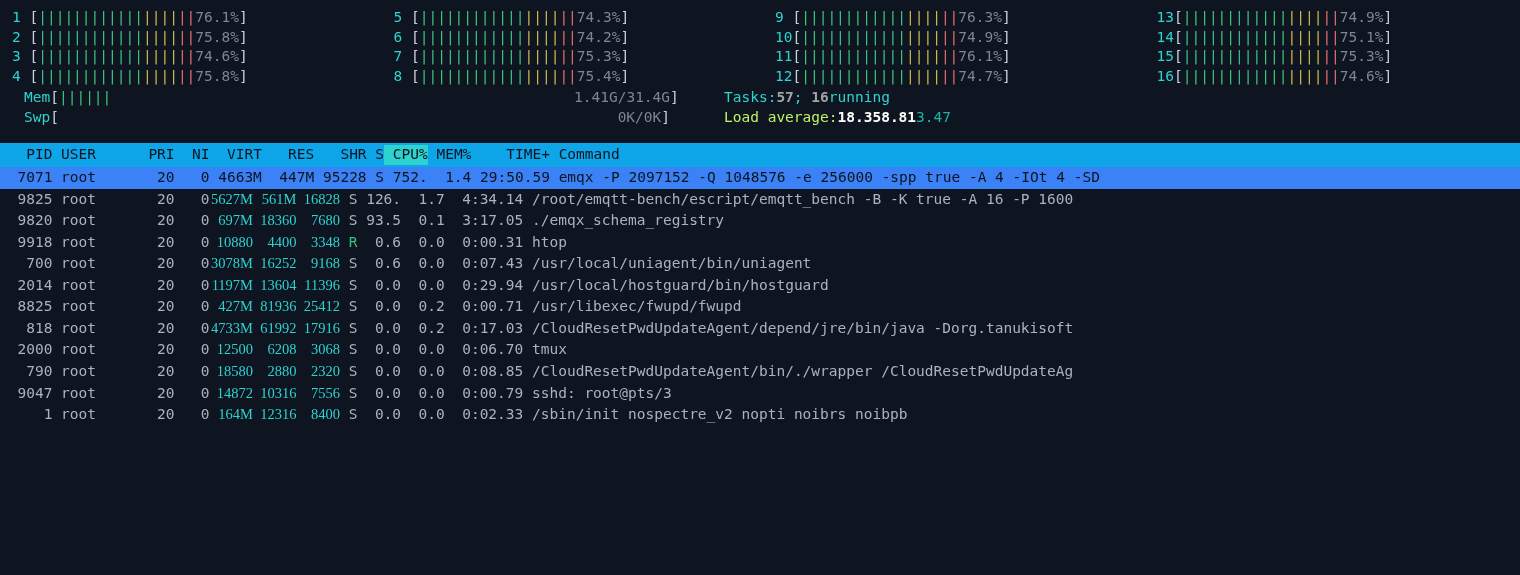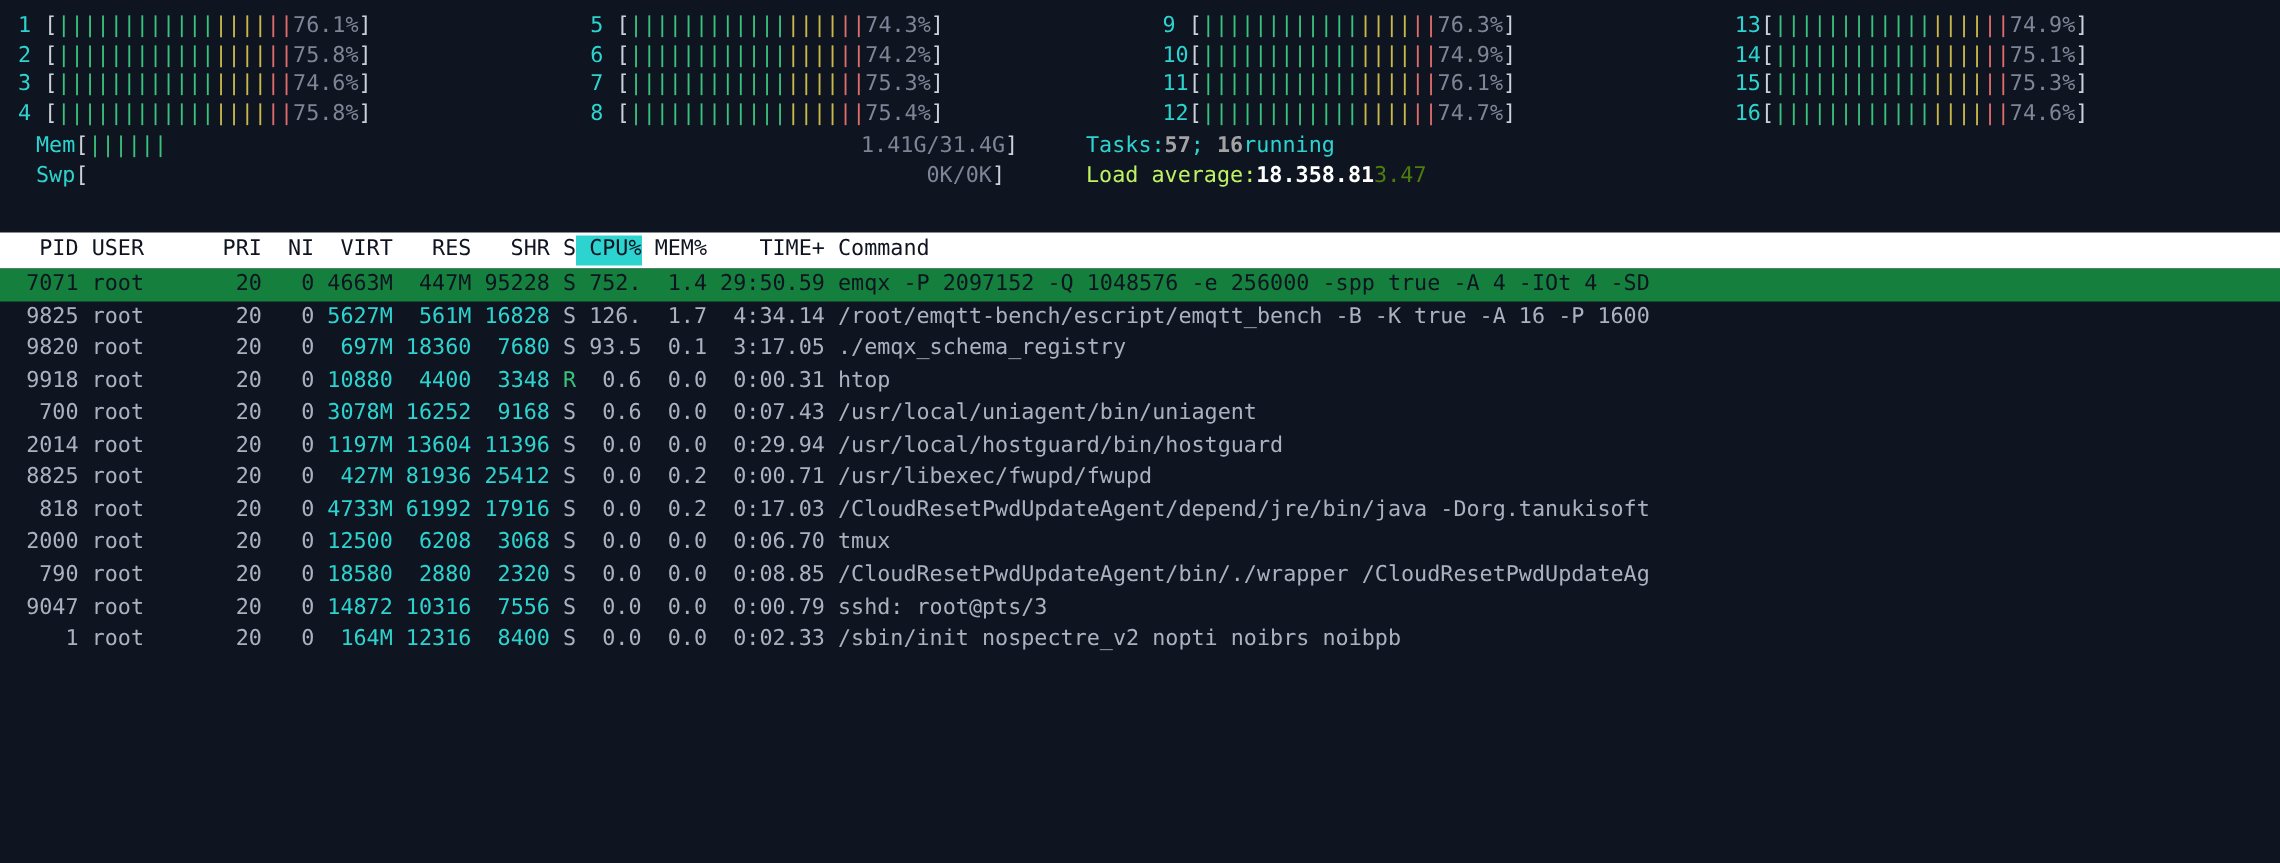--- a/index.html
+++ b/index.html
@@ -32,64 +32,64 @@
   .bar-g { color: #39c27c; }
   .bar-y { color: #c9b84a; }
   .bar-r { color: #e06c6c; }
   .pct   { color: #7d8596; }
   .mem-label { color: #2dd4cf; text-align: right; }
   .mem-val   { color: #7d8596; }
   .tasks-line { color: #2dd4cf; }
   .tasks-nums { color: #a3a3a3; font-weight: bold; }
   .load-label { color: #bef264; }
   .load-strong{ color: #ffffff; font-weight: bold; }
-  .load-weak  { color: #4d7c0f; }
+  .load-weak  { color: #14b8a6; }
   .upt-label  { color: #8a93a3; }
   .upt-val    { color: #c9d1d9; font-weight: bold; }
 
   .bottom-block {
     display: grid;
     grid-template-columns: 700px 1fr;
     padding: 0 12px;
     margin-top: 2px;
   }
 
   .header-row {
-    background: #ffffff;
+    background: #0ea5e9;
     color: #0e1420;
     font-weight: normal;
     white-space: pre;
-    margin-top: 24px;
+    margin-top: 12px;
     padding: 2px 0;
   }
   .header-row .sortcol {
     background: #2dd4cf;
   }
   .proc-row {
     white-space: pre;
     padding: 1px 0;
   }
   .proc-row.sel {
-    background: #15803d;
+    background: #3b82f6;
     color: #0e1420;
   }
   .col-pid  { display:inline-block; width: 6ch; text-align:right; }
   .col-user { display:inline-block; width: 9ch; text-align:left; padding-left:1ch;}
   .col-pri  { display:inline-block; width: 5ch; text-align:right; }
   .col-ni   { display:inline-block; width: 4ch; text-align:right; }
   .col-virt { display:inline-block; width: 6ch; text-align:right; }
   .col-res  { display:inline-block; width: 6ch; text-align:right; }
   .col-shr  { display:inline-block; width: 6ch; text-align:right; }
   .col-s    { display:inline-block; width: 2ch; text-align:right; }
   .col-cpu  { display:inline-block; width: 5ch; text-align:right; }
   .col-mem  { display:inline-block; width: 5ch; text-align:right; }
   .col-time { display:inline-block; width: 9ch; text-align:right; }
   .col-cmd  { display:inline-block; padding-left:1ch; }
 
-  .c-cyan  { color: #2dd4cf; }
+  .c-cyan  { color: #2dd4cf; font-family: Liberation Serif, serif; }
   .c-green { color: #39c27c; }
   .c-grey  { color: #aab2c0; }
 </style>
 </head>
 <body>
 
 <div class="meters">
   <div class="cpu-grid" id="cpu-grid">
       <div>
         <div class="meter-row"><span class="num">1 </span>  <span class="brkt">[</span><span class="bar-g">||||||||||||</span><span class="bar-y">||||</span><span class="bar-r">||</span><span class="pct">76.1%</span><span class="brkt">]</span></div>

